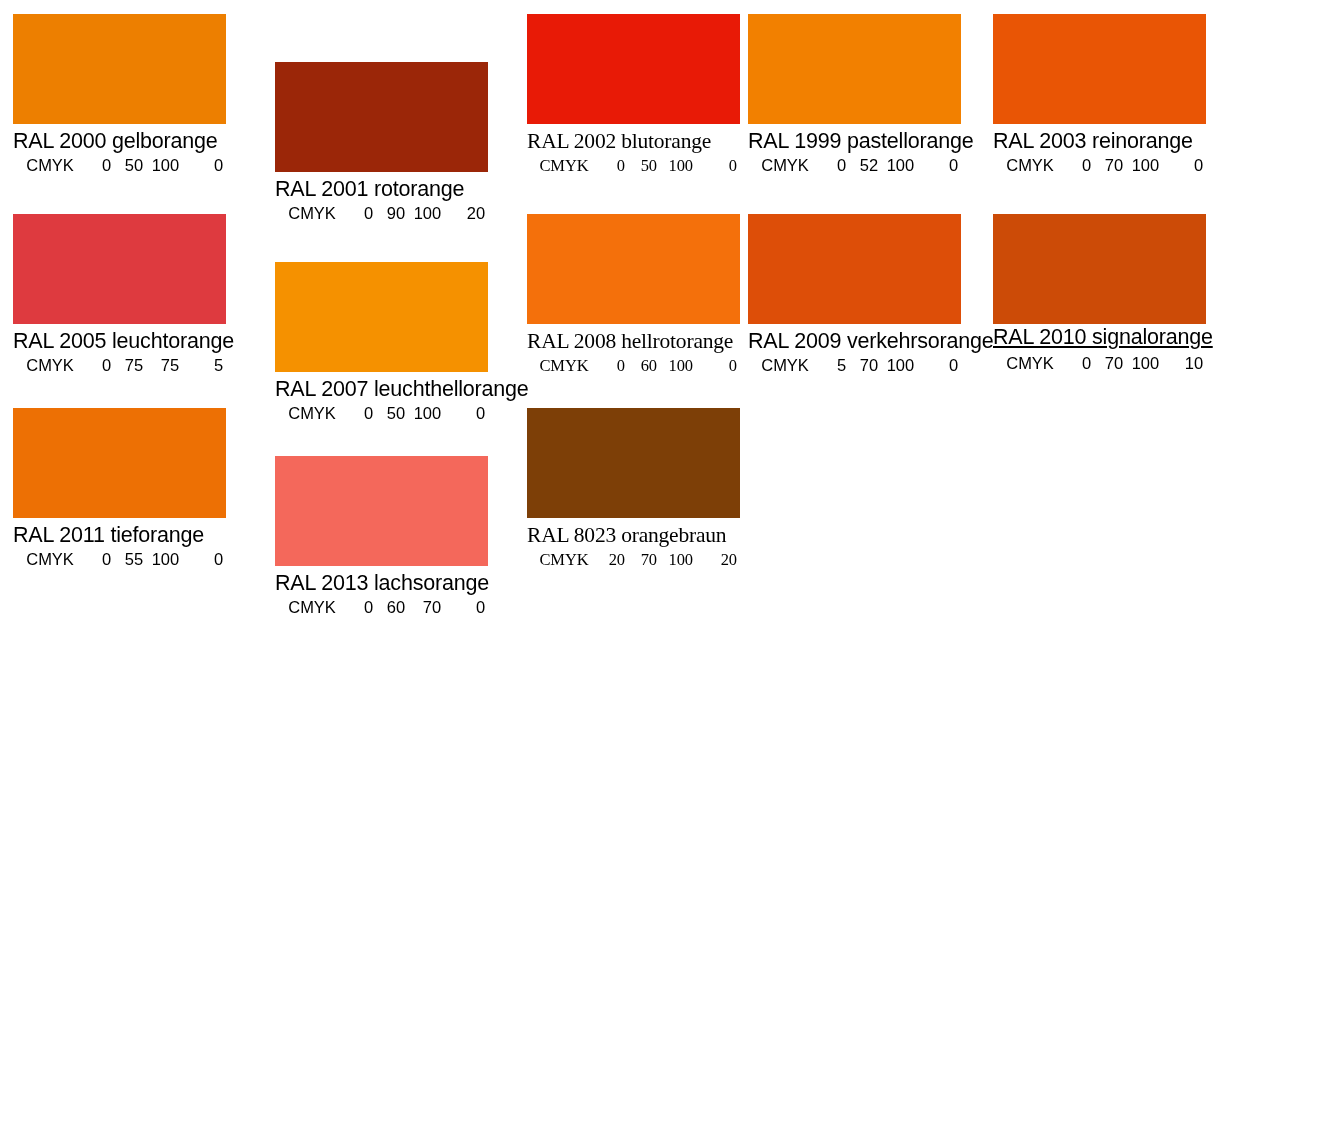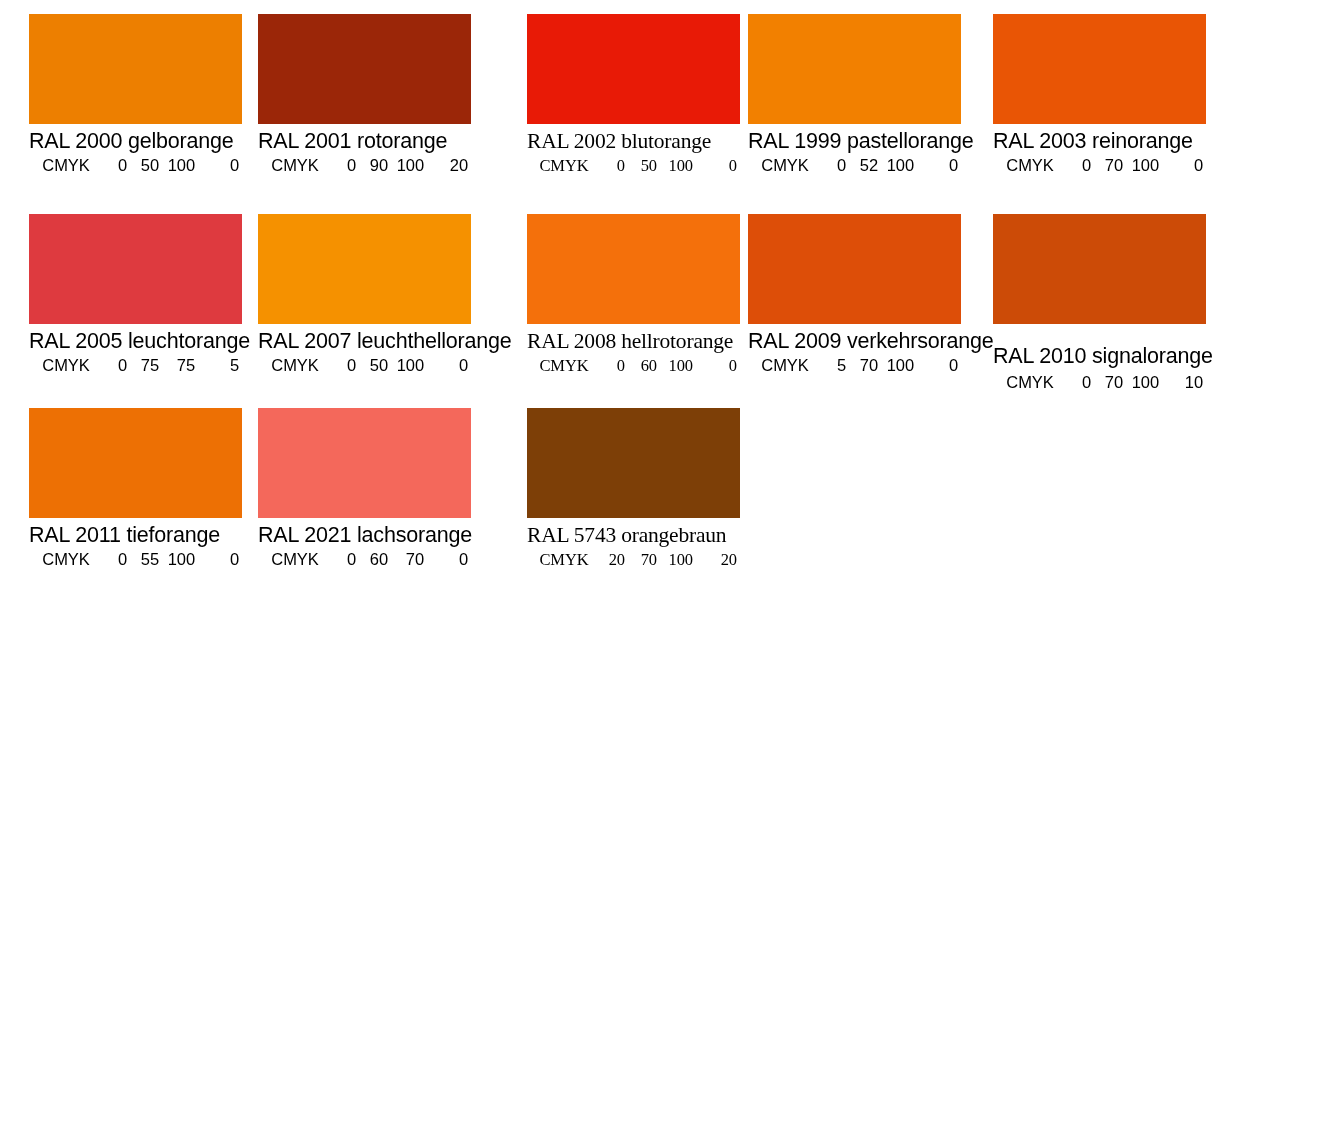--- a/index.html
+++ b/index.html
@@ -64,33 +64,33 @@
   .cmyk-val {
     flex: 0 0 auto;
     text-align: right;
   }
   .cmyk-val.v0 { width: 24px; }
   .cmyk-val.v1 { width: 32px; }
   .cmyk-val.v2 { width: 36px; }
   .cmyk-val.v3 { width: 44px; }
 
   
-  .col-0 { left: 0px; padding-left: 16px; }
-  .col-1 { left: 245px; }
+  .col-0 { left: 0px; }
+  .col-1 { left: 262px; margin-top: 48px; }
   .col-2 { left: 514px; font-family: Liberation Serif, serif; }
   .col-3 { left: 735px; }
   .col-4 { left: 980px; }
 
   
   .row-0 { top: 14px; }
   .row-1 { top: 214px; }
   .row-2 { top: 408px; }
 
   
-  .nudge-down .swatch-name { margin-top: 20px; }
+  .nudge-down .swatch-name { margin-top: 1px; text-decoration: underline; }
   .nudge-down .cmyk-row { margin-top: 4px; }
 </style>
 </head>
 <body>
 
 <div id="palette-grid">
     <div class="swatch-cell col-0 row-0">
       <div class="swatch-chip" style="background-color: rgb(237, 127, 0);"></div>
       <div class="swatch-name">RAL 2000 gelborange</div>
       <div class="cmyk-row">
@@ -206,32 +206,32 @@
       <div class="cmyk-row">
         <span class="cmyk-label">CMYK</span>
         <span class="cmyk-val v0">0</span>
         <span class="cmyk-val v1">55</span>
         <span class="cmyk-val v2">100</span>
         <span class="cmyk-val v3">0</span>
       </div>
     </div>
     <div class="swatch-cell col-1 row-2">
       <div class="swatch-chip" style="background-color: rgb(244, 104, 91);"></div>
-      <div class="swatch-name">RAL 2021 lachsorange</div>
+      <div class="swatch-name">RAL 2013 lachsorange</div>
       <div class="cmyk-row">
         <span class="cmyk-label">CMYK</span>
         <span class="cmyk-val v0">0</span>
         <span class="cmyk-val v1">60</span>
         <span class="cmyk-val v2">70</span>
         <span class="cmyk-val v3">0</span>
       </div>
     </div>
     <div class="swatch-cell col-2 row-2">
       <div class="swatch-chip" style="background-color: rgb(125, 63, 7);"></div>
-      <div class="swatch-name">RAL 5743 orangebraun</div>
+      <div class="swatch-name">RAL 8023 orangebraun</div>
       <div class="cmyk-row">
         <span class="cmyk-label">CMYK</span>
         <span class="cmyk-val v0">20</span>
         <span class="cmyk-val v1">70</span>
         <span class="cmyk-val v2">100</span>
         <span class="cmyk-val v3">20</span>
       </div>
     </div>
   </div>
 

